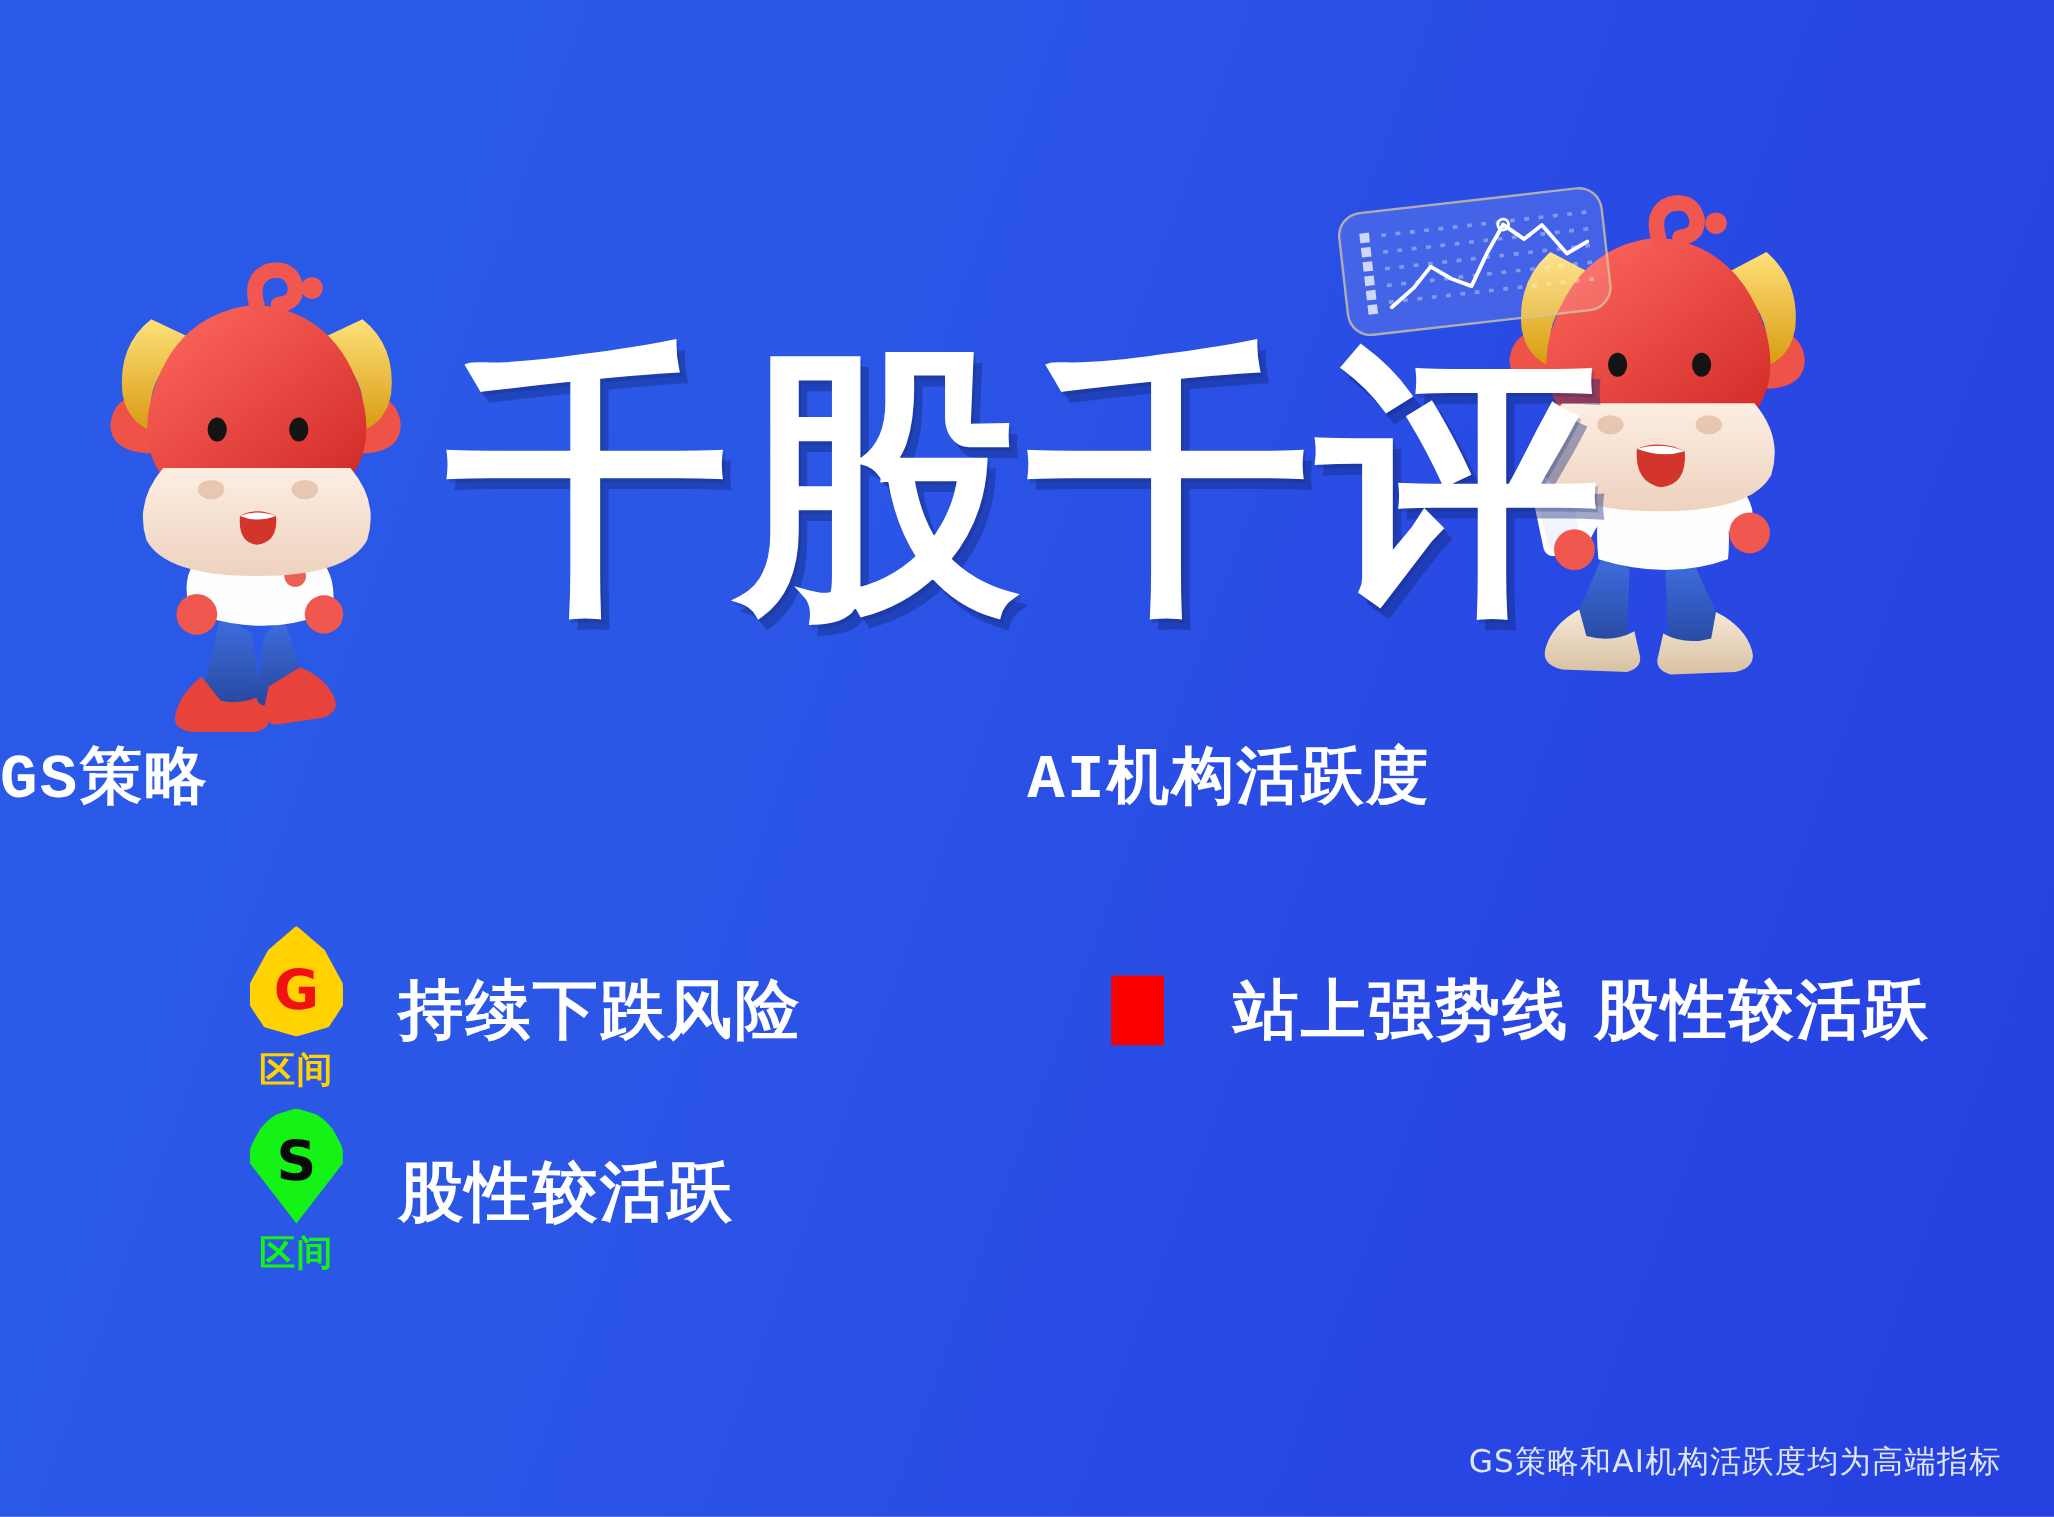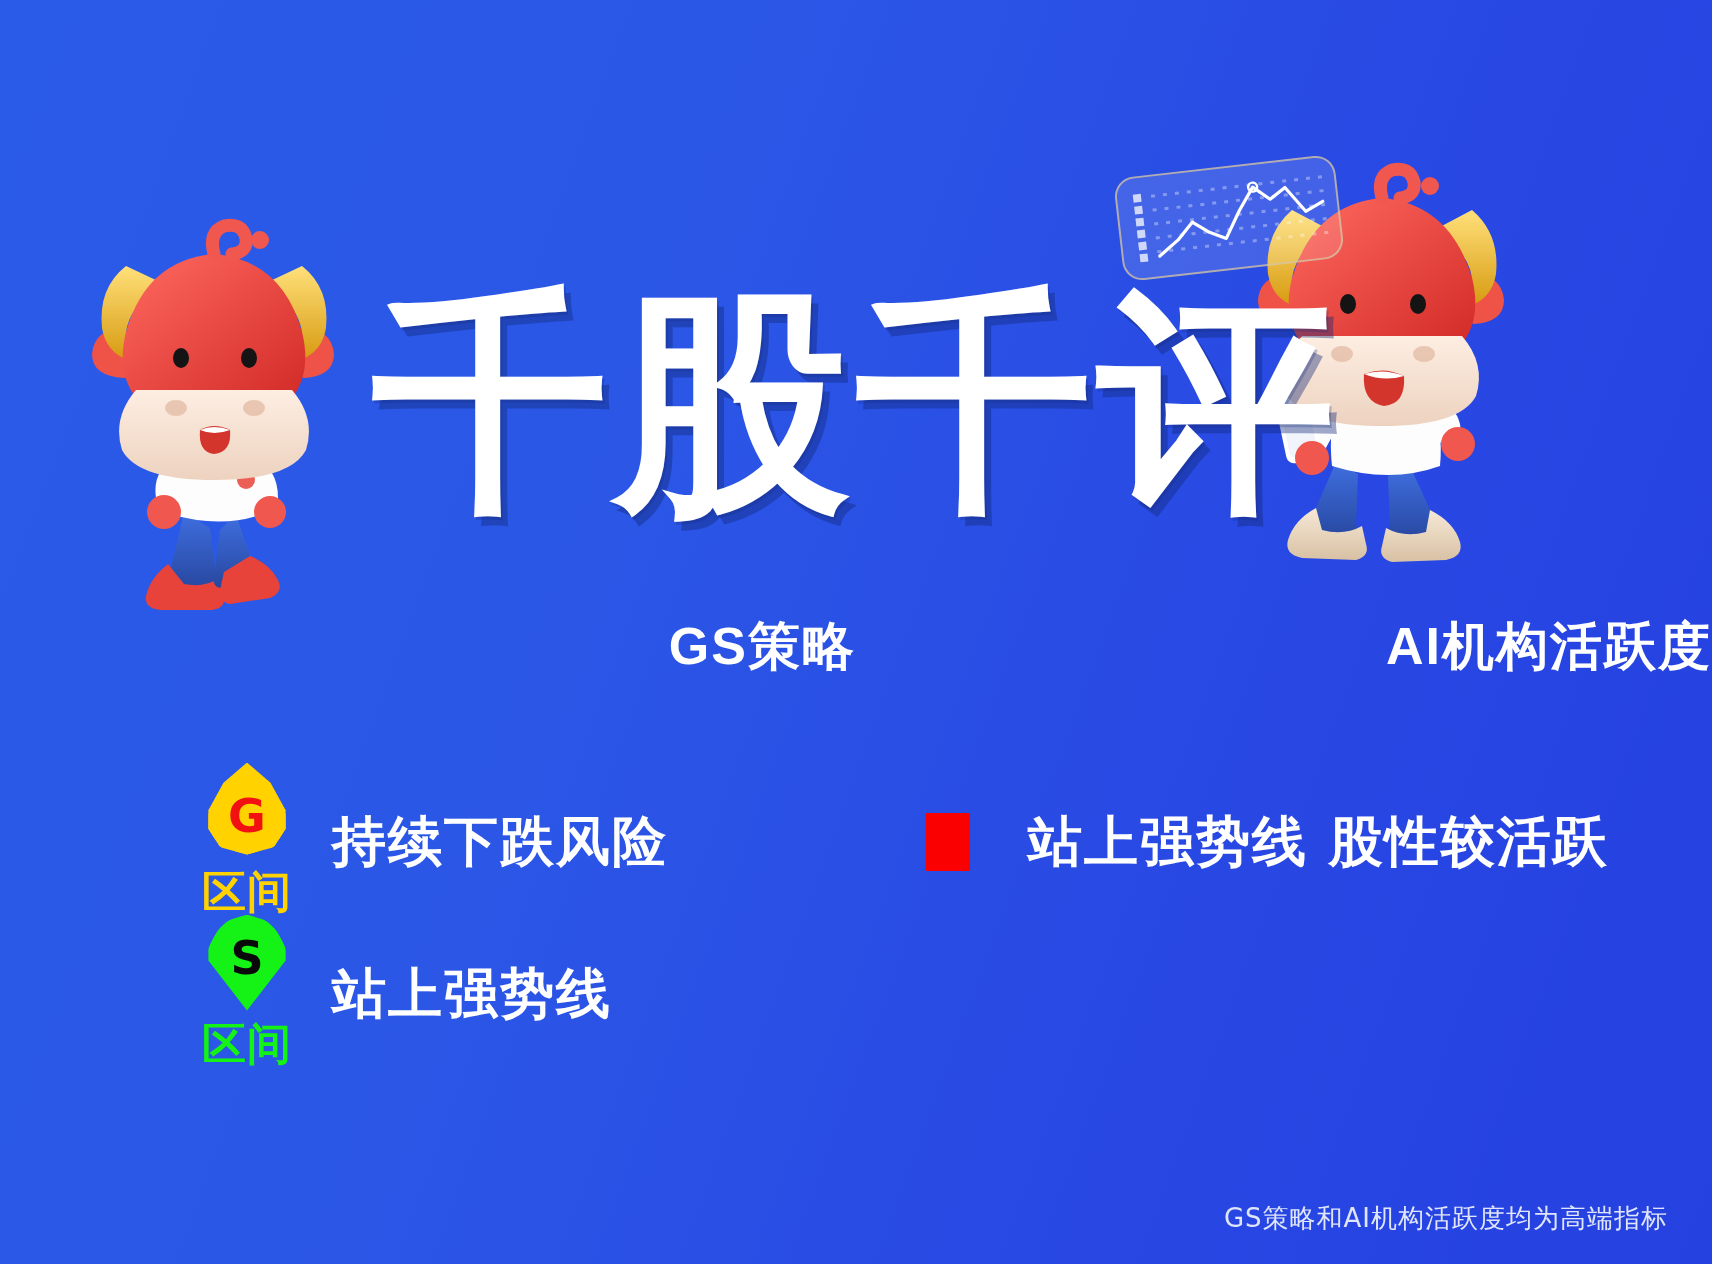--- a/index.html
+++ b/index.html
@@ -21,22 +21,22 @@
     font-size:236px; line-height:1; font-weight:800; color:#ffffff;
     letter-spacing:6px;
     text-shadow: 7px 9px 0 rgba(18,40,120,.40), 2px 3px 0 rgba(18,40,120,.25);
     font-family:Liberation Serif, serif;
   }
 
   
   .cols{ position:absolute; left:0; right:0; top:612px; height:520px; display:flex; }
   .col{ width:50%; position:relative; }
   .col-head{
-    text-align:right; color:#fff; font-weight:800; font-size:52px; letter-spacing:2px;
-    font-family:Liberation Sans, sans-serif;
+    text-align:left; color:#fff; font-weight:800; font-size:52px; letter-spacing:2px;
+    font-family:Liberation Mono, monospace;
   }
   .col-left .col-head{ padding-left:0px; }
   .rows{ margin-top:84px; }
   .row{ display:flex; align-items:center; height:152px; }
   .row-left{ padding-left:188px; }
   .row-right{ padding-left:36px; }
   .row-text{
     color:#fff; font-weight:800; font-size:54px; letter-spacing:2px; white-space:nowrap;
     font-family:"DejaVu Sans","Liberation Sans",sans-serif;
   }
@@ -58,21 +58,21 @@
   .pin-up > span{ position:relative; z-index:2; }
   .pin-down{
     width:84px; height:96px; background:#15F215;
     border-radius:50% 50% 50% 50% / 58% 58% 42% 42%;
     clip-path: polygon(50% 100%, 4% 48%, 4% 34%, 20% 8%, 50% 0%, 80% 8%, 96% 34%, 96% 48%);
     display:flex; align-items:flex-start; justify-content:center;
   }
   .pin-letter{ font-size:46px; font-weight:900; line-height:1; font-family:"DejaVu Sans",sans-serif; }
   .pin-letter.g{ color:#F21111; margin-top:14px; display:block; }
   .pin-letter.s{ color:#0a0a0a; margin-top:20px; display:block; }
-  .badge-cap{ margin-top:4px; font-size:44px; font-weight:800; letter-spacing:1px;
+  .badge-cap{ margin-top:4px; font-size:30px; font-weight:800; letter-spacing:1px;
               font-family:"DejaVu Sans","Liberation Sans",sans-serif; }
   .cap-yellow{ color:#FFD200; }
   .cap-green{ color:#15F215; }
 
   
   .bar-box{ width:112px; display:flex; justify-content:center; margin-right:24px; }
   .bar{ width:44px; display:block; }
   .bar .seg{ display:block; width:100%; }
 
   
@@ -347,21 +347,21 @@
 
         <div class="row row-left">
           <div class="badge-box">
             <div class="pin">
               <div class="pin-down">
                 <span class="pin-letter s">S</span>
               </div>
             </div>
             <div class="badge-cap cap-green">区间</div>
           </div>
-          <div class="row-text">站上强势线</div>
+          <div class="row-text">股性较活跃</div>
         </div>
 
       </div>
     </div>
 
     <div class="col col-right">
       <div class="col-head">AI机构活跃度</div>
       <div class="rows">
 
 

